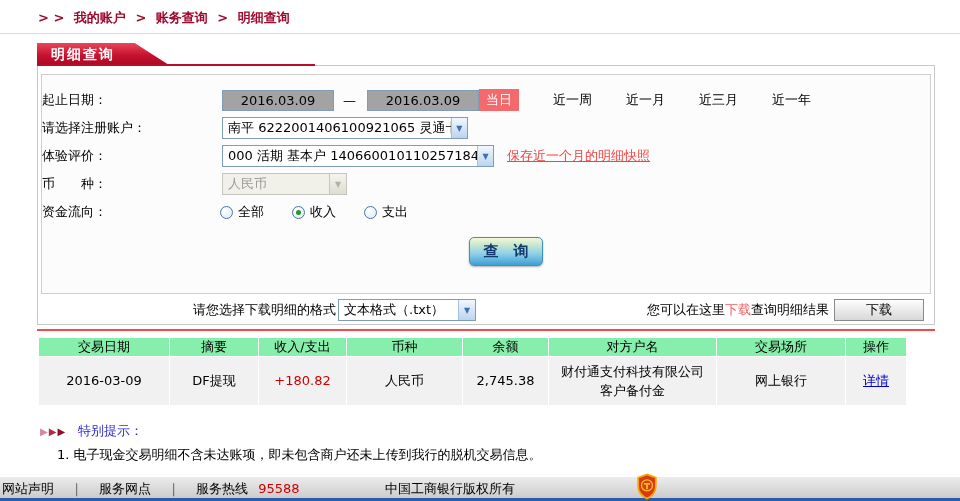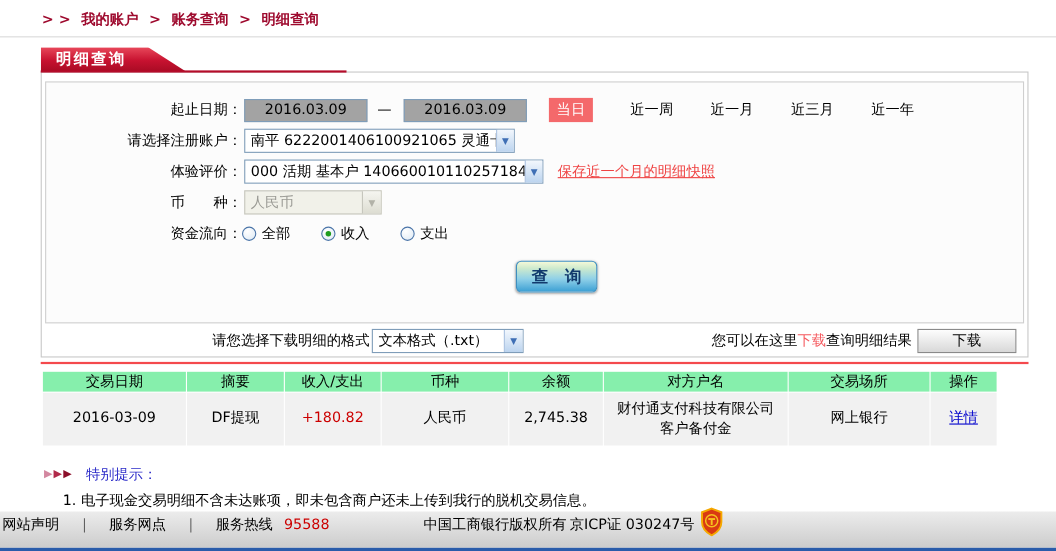--- a/index.html
+++ b/index.html
@@ -24,25 +24,25 @@
   .top-links a { color:#0000cc; font-size:13px; text-decoration:none; cursor:pointer; }
   .top-links a .lk-label { text-decoration:underline; }
   
   .panel { margin:0 25px 0 37px; border:1px solid #c8c8c8; height:260px;
     position:relative; background:#fff; }
   .panel::before { content:""; position:absolute; top:-2px; left:-1px;
     width:278px; height:2px; background:#b50d2a; }
   .form-box { margin:8px 3px 0 3px; border:1px solid #cfcfcf; background:#fcfcfc;
     height:220px; padding-top:12px; }
   .frow { display:flex; align-items:center; height:26px; margin-bottom:2px; }
-  .flabel { width:178px; text-align:right; flex:none; font-size:13px; }
+  .flabel { width:178px; flex:none; font-size:13px; }
   .txt-input { width:112px; height:21px; border:1px solid #7f9db9; text-align:center;
     font:13px "DejaVu Sans","Liberation Sans",sans-serif; padding:0; margin-left:2px; background:#a3a3a3; }
   .dash { margin:0 9px; }
-  .today-btn { margin-left:20px; background:#f4696b; color:#fff; padding:2px 7px;
+  .today-btn { background:#f4696b; color:#fff; padding:2px 7px;
     font-size:13px; cursor:pointer; border:none; font-family:inherit; }
   .qrange { margin-left:34px; cursor:pointer; }
   .sel { display:inline-flex; align-items:center; border:1px solid #7f9db9;
     background:#fff; height:22px; margin-left:2px; cursor:pointer; }
   .sel .sel-text { padding:0 5px; white-space:nowrap; font-size:13px; overflow:hidden; }
   .sel .sel-arrow { margin-left:auto; width:17px; align-self:stretch;
     background:linear-gradient(180deg,#f2f7fd,#bcd4ef); border-left:1px solid #a8c0e0;
     color:#3f6fb5; font-size:8px; display:flex; align-items:center; justify-content:center; }
   .sel.w-register { width:246px; }
   .sel.w-sub { width:272px; }
@@ -80,21 +80,21 @@
   .amount { color:#cc0000; }
   .detail-link { color:#0000cc; text-decoration:underline; cursor:pointer; }
   
   .notice { margin:16px 0 0 40px; }
   .notice-title-row { display:flex; align-items:center; }
   .arr { font-size:10px; margin-right:1px; }
   .arr-1 { color:#d387a0; } .arr-2 { color:#b12a4a; } .arr-3 { color:#8c0f2a; }
   .notice-title { color:#2a2ac8; margin-left:12px; }
   .notice-item { margin:6px 0 0 17px; font-size:13px; }
   
-  .footer { position:absolute; left:0; bottom:0; width:960px; height:36px;
+  .footer { position:absolute; left:0; bottom:0; width:960px; height:24px;
     background:linear-gradient(180deg,#ececec,#cccccc); border-bottom:3px solid #2a5caa;
     font-size:13px;text-decoration:underline; }
   .f-left { position:absolute; left:2px; top:3px; white-space:nowrap; }
   .f-left .f-sep { margin:0 12px; color:#444; }
   .f-link { cursor:pointer; }
   .f-hot-num { color:#cc0000; margin-left:6px; }
   .f-copy { position:absolute; left:385px; top:3px; }
   .f-icp { position:absolute; left:518px; top:3px; }
   .f-badge { position:absolute; left:636px; top:-4px; width:22px; height:27px; cursor:pointer; }
 </style>
@@ -240,20 +240,19 @@
 <div class="footer">
   <div class="f-left">
     <span class="f-link">网站声明</span>
     <span class="f-sep">｜</span>
     <span class="f-link">服务网点</span>
     <span class="f-sep">｜</span>
     <span>服务热线</span>
     <span class="f-hot-num">95588</span>
   </div>
   <span class="f-copy">中国工商银行版权所有</span>
-  <span class="f-icp">京ICP证 030247号</span>
   <svg class="f-badge" viewBox="0 0 20 24">
     <path d="M10 1 L18 4 V12 C18 18 14 21 10 23 C6 21 2 18 2 12 V4 Z" fill="#d93a12" stroke="#f5a800" stroke-width="1.6"></path>
     <circle cx="10" cy="11" r="5" fill="none" stroke="#f7c11e" stroke-width="1.2"></circle>
     <rect x="7.2" y="8.8" width="5.6" height="1.6" fill="#f7c11e"></rect>
     <rect x="9.2" y="10" width="1.6" height="4.5" fill="#f7c11e"></rect>
   </svg>
 </div>
 
 </body></html>

